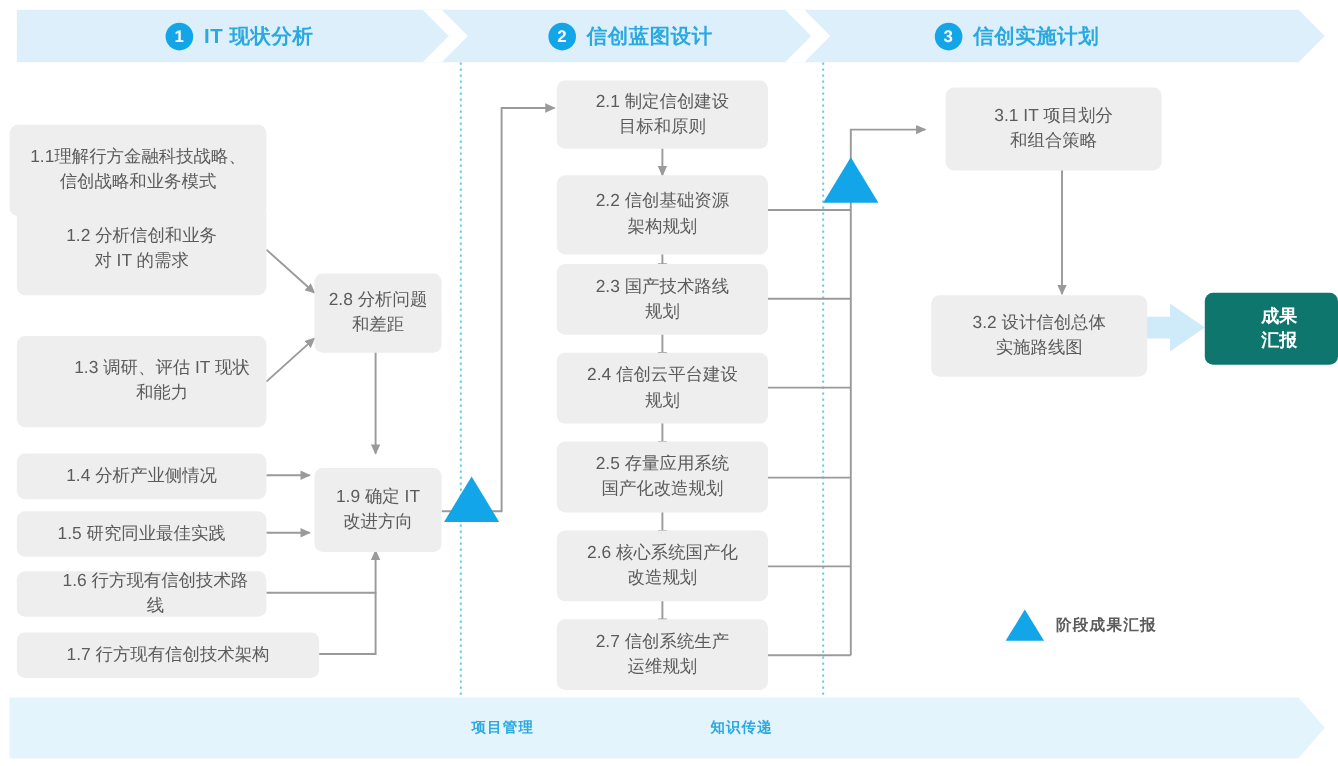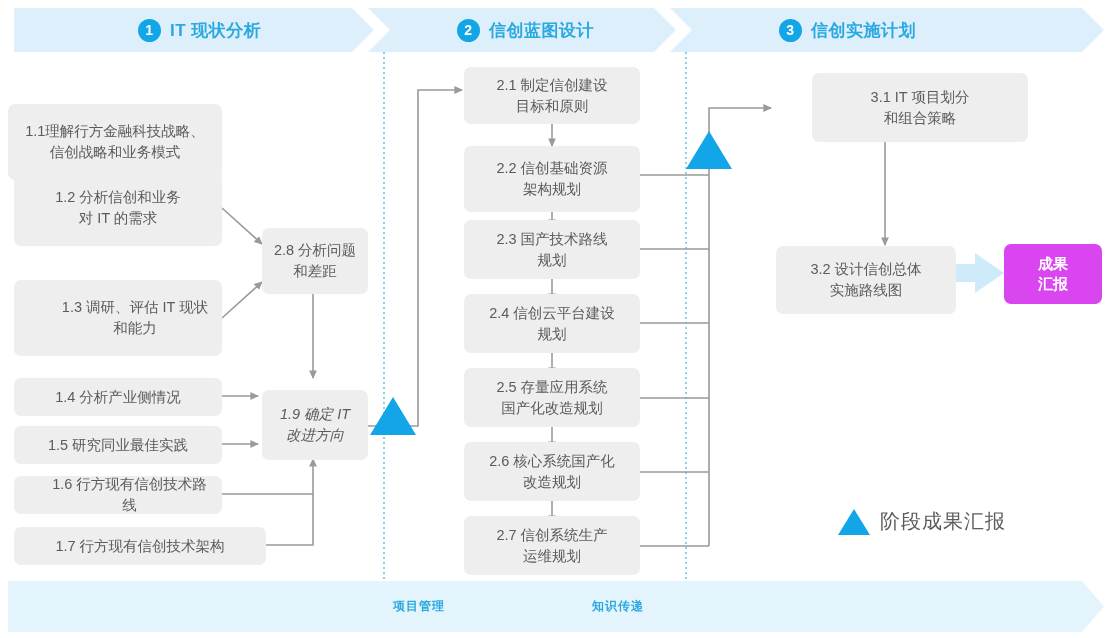--- a/index.html
+++ b/index.html
@@ -63,31 +63,32 @@
     display: flex;
     align-items: center;
     justify-content: center;
     text-align: center;
     padding: 0 8px;
     box-sizing: border-box;
     white-space: pre-line;
   }
   .result-box {
     position: absolute;
-    background: #d946ef;
+    background: #0f766e;
     border-radius: 7px;
     color: #ffffff;
     font-size: 15px;
     font-weight: bold;
     line-height: 1.35;
     display: flex;
     align-items: center;
     justify-content: center;
     text-align: right;
     white-space: pre-line;
+    padding-left: 13px;
   }
   
   #wires {
     position: absolute;
     left: 0;
     top: 0;
     width: 1115px;
     height: 638px;
     pointer-events: none;
   }
@@ -99,22 +100,22 @@
     gap: 10px;
   }
   .legend-tri {
     width: 0;
     height: 0;
     border-left: 16px solid transparent;
     border-right: 16px solid transparent;
     border-bottom: 26px solid #12a5e8;
   }
   .legend-text {
-    font-size: 20px;
-    font-weight: normal;
+    font-size: 13px;
+    font-weight: bold;
     color: #5b5b5b;
     letter-spacing: 1px;
   }
   
   .footer-band {
     position: absolute;
     left: 0;
     top: 581px;
     width: 1115px;
     height: 51px;
@@ -217,39 +218,39 @@
 对 IT 的需求</div>
   <div class="box" style="left:14px; top:280px; width:208px; height:76px;padding-left:42px;">1.3 调研、评估 IT 现状
 和能力</div>
   <div class="box" style="left:14px; top:378px; width:208px; height:38px;">1.4 分析产业侧情况</div>
   <div class="box" style="left:14px; top:426px; width:208px; height:38px;">1.5 研究同业最佳实践</div>
   <div class="box" style="left:14px; top:476px; width:208px; height:38px;padding-left:31px;">1.6 行方现有信创技术路线</div>
   <div class="box" style="left:14px; top:527px; width:252px; height:38px;">1.7 行方现有信创技术架构</div>
 
   <div class="box" style="left:262px; top:228px; width:106px; height:66px;">2.8 分析问题
 和差距</div>
-  <div class="box" style="left:262px; top:390px; width:106px; height:70px;font-style:italic;">1.9 确定 IT
+  <div class="box" style="left:262px; top:390px; width:106px; height:70px;">1.9 确定 IT
 改进方向</div>
 
   <div class="box" style="left:464px; top:67px;  width:176px; height:57px;text-align:center;">2.1 制定信创建设
 目标和原则</div>
   <div class="box" style="left:464px; top:146px; width:176px; height:66px;">2.2 信创基础资源
 架构规划</div>
   <div class="box" style="left:464px; top:220px; width:176px; height:59px;">2.3 国产技术路线
 规划</div>
   <div class="box" style="left:464px; top:294px; width:176px; height:59px;">2.4 信创云平台建设
 规划</div>
   <div class="box" style="left:464px; top:368px; width:176px; height:59px;">2.5 存量应用系统
 国产化改造规划</div>
   <div class="box" style="left:464px; top:442px; width:176px; height:59px;">2.6 核心系统国产化
 改造规划</div>
   <div class="box" style="left:464px; top:516px; width:176px; height:59px;">2.7 信创系统生产
 运维规划</div>
 
-  <div class="box" style="left:812px; top:73px;  width:216px; height:69px;">3.1 IT 项目划分
+  <div class="box" style="left:788px; top:73px;  width:180px; height:69px;">3.1 IT 项目划分
 和组合策略</div>
   <div class="box" style="left:776px; top:246px; width:180px; height:68px;">3.2 设计信创总体
 实施路线图</div>
   <div class="result-box" style="left:1004px; top:244px; width:98px; height:60px;">成果
 汇报</div>
 
   <div class="legend" style="left:838px; top:508px;">
     <span class="legend-tri"></span>
     <span class="legend-text">阶段成果汇报</span>
   </div>

